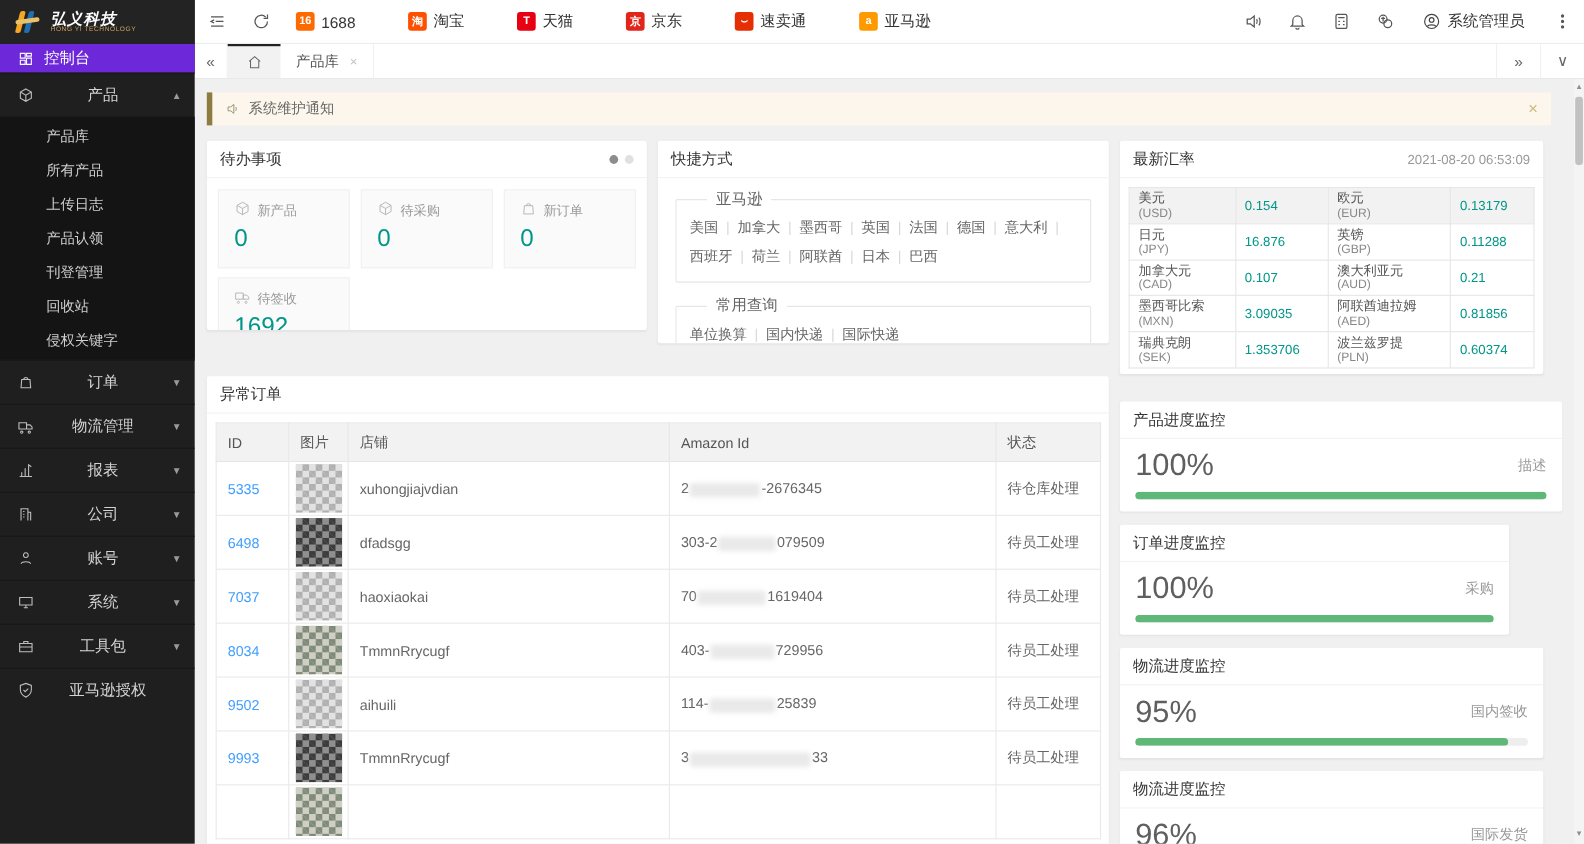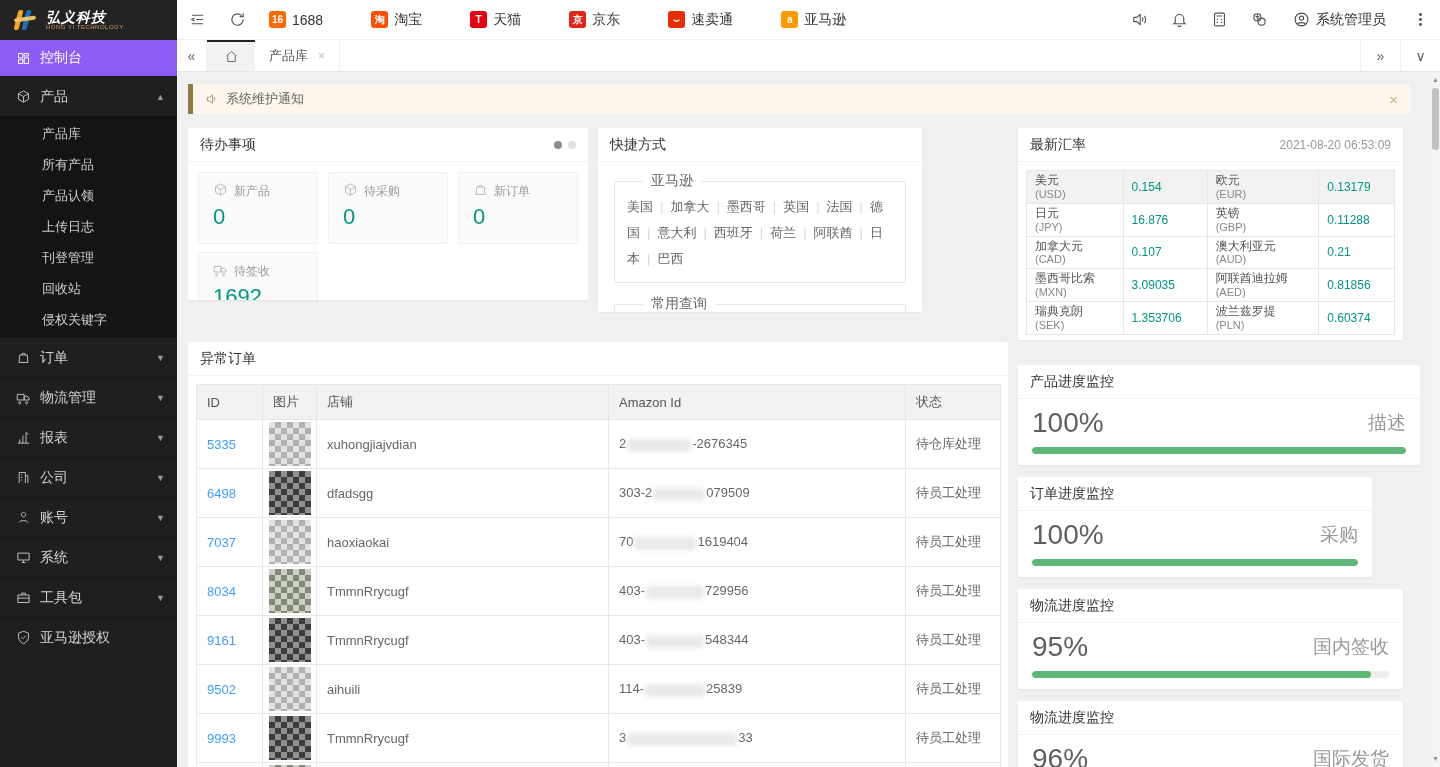--- a/index.html
+++ b/index.html
@@ -10,23 +10,23 @@
   .sidebar { position:absolute; left:0; top:0; width:177px; height:767px; background:#1f1f1f; z-index:5; }
   .logo { height:40px; background:#232323; display:flex; align-items:center; padding-left:14px; gap:8px; }
   .logo-mark { position:relative; width:24px; height:24px; flex:0 0 24px; }
   .logo-mark i { position:absolute; border-radius:2px; }
   .logo-mark .b1 { left:2px; top:2px; width:5px; height:20px; background:#f5a623; transform:skewX(-14deg); }
   .logo-mark .b2 { left:10px; top:2px; width:5px; height:20px; background:#1f6fb2; transform:skewX(-14deg); }
   .logo-mark .b3 { left:0px; top:9px; width:22px; height:4px; background:#e8c268; transform:rotate(-8deg); border-radius:2px; }
   .logo-txt { line-height:1.05; }
   .logo-name { color:#fff; font-size:14px; font-weight:bold; font-style:italic; letter-spacing:1px; }
   .logo-sub { color:#c9a063; font-size:6px; letter-spacing:.5px; }
-  .console { height:36px; background:#8b5cf6; color:#fff; display:flex; align-items:center; gap:9px; padding-left:16px; font-size:14px; cursor:pointer; }
+  .console { height:26px; background:#6d28d9; color:#fff; display:flex; align-items:center; gap:9px; padding-left:16px; font-size:14px; cursor:pointer; }
   .menu { }
-  .m-item { height:40px; display:flex; align-items:center; gap:9px; padding:0 12px 0 16px; color:#d4d4d4; font-size:14px; cursor:pointer; border-top:1px solid #171717; }
+  .m-item { height:40px; display:flex; align-items:center; gap:9px; padding:0 12px 0 16px; color:#d4d4d4; font-size:14px; cursor:pointer; border-top:1px solid #171717;text-align:center; }
   .m-item .lbl { flex:1; }
   .m-item .arr { color:#9a9a9a; font-size:9px; }
   .sub { background:#141414; padding:2px 0; }
   .s-item { height:31px; line-height:31px; padding-left:42px; color:#cfcfcf; font-size:13px; cursor:pointer; }
   .micon { width:15px; height:15px; flex:0 0 15px; }
   .micon svg { width:15px; height:15px; stroke:#bdbdbd; fill:none; stroke-width:1.6; }
   .console .micon svg { stroke:#fff; }
 
   
   .header { position:absolute; left:177px; top:0; right:0; height:40px; background:#fff; border-bottom:1px solid #ededed; display:flex; align-items:center; z-index:4; }
@@ -63,21 +63,21 @@
   .todo { left:11px; top:56px; width:400px; height:172px; }
   .dots { display:flex; gap:6px; }
   .dot { width:8px; height:8px; border-radius:50%; }
   .todo-body { padding:10px; display:grid; grid-template-columns:1fr 1fr 1fr; gap:8px 10px; }
   .tile { background:#fafafa; border:1px solid #f0f0f0; padding:9px 14px; height:72px; cursor:pointer; }
   .tile .tl { display:flex; align-items:center; gap:6px; font-size:12px; color:#999; }
   .tile .tl svg { width:15px; height:15px; stroke:#b5b5b5; fill:none; stroke-width:1.4; }
   .tile .tv { font-size:22px; color:#009688; margin-top:4px; }
 
   
-  .shortcuts { left:421px; top:56px; width:324px; height:184px; }
+  .shortcuts { left:421px; top:56px; width:410px; height:184px; }
   .sc-body { padding:10px 16px; }
   .sc-body fieldset { border:1px solid #e6e6e6; border-radius:2px; padding:4px 12px 10px; margin-bottom:12px; }
   .sc-body legend { font-size:14px; color:#666; padding:0 8px; margin-left:16px; }
   .sc-links { font-size:13px; color:#666; line-height:26px; }
   .sc-links a { color:#666; text-decoration:none; cursor:pointer; }
   .sc-sep { color:#d8d8d8; margin:0 7px; }
 
   
   .rates { left:841px; top:56px; width:385px; height:212px; }
   .rates .card-h .right { font-size:12px; color:#999; }
@@ -107,21 +107,21 @@
   .mosaic.mid { background-image:
       linear-gradient(45deg,#7f8a78 25%,transparent 25%,transparent 75%,#7f8a78 75%),
       linear-gradient(45deg,#7f8a78 25%,#cfcfc6 25%,#cfcfc6 75%,#7f8a78 75%); }
   .censor { display:inline-block; vertical-align:middle; height:13px; border-radius:2px;
     background:#e9e9e9; filter:blur(2.5px); margin:0 1px; }
 
   
   .monitor .m-body { padding:8px 14px 0; }
   .m-top { display:flex; align-items:center; }
   .m-pct { font-size:28px; color:#5f5f5f; }
-  .m-lbl { margin-left:auto; font-size:19px; color:#999; }
+  .m-lbl { margin-left:auto; font-size:13px; color:#999; }
   .m-track { margin-top:8px; height:7px; border-radius:4px; background:#eeeeee; overflow:hidden; }
   .m-fill { height:100%; border-radius:4px; background:#5FB878; }
 
   
   .sbar { position:absolute; right:0; top:0; bottom:0; width:9px; background:#f4f4f4; z-index:6; }
   .sbar .ar { position:absolute; left:0; width:9px; height:12px; color:#8f8f8f; font-size:7px; text-align:center; line-height:12px; cursor:pointer; }
   .sbar .thumb { position:absolute; left:1px; width:7px; top:16px; height:62px; background:#c1c1c1; border-radius:3px; cursor:pointer; }
 </style>
 </head>
 <body>
@@ -148,22 +148,22 @@
       <div class="m-item">
     <span class="micon"><svg viewBox="0 0 24 24">
             <path d="M12 3l8 4.5v9L12 21l-8-4.5v-9L12 3zM4 7.5l8 4.5 8-4.5M12 12v9"></path>
           </svg></span>
     <span class="lbl">产品</span>
     <span class="arr">▲</span>
   </div>
       <div class="sub">
         <div class="s-item">产品库</div>
         <div class="s-item">所有产品</div>
+        <div class="s-item">上传日志</div>
         <div class="s-item">产品认领</div>
-        <div class="s-item">上传日志</div>
         <div class="s-item">刊登管理</div>
         <div class="s-item">回收站</div>
         <div class="s-item">侵权关键字</div>
       </div>
       <div class="m-item">
     <span class="micon"><svg viewBox="0 0 24 24">
             <path d="M6 8h12l1 12H5L6 8zM9 8a3 3 0 0 1 6 0"></path>
           </svg></span>
     <span class="lbl">订单</span>
     <span class="arr">▼</span>
@@ -516,29 +516,20 @@
             <tr>
               <td class="idc"><a>8034</a></td>
               <td>
                 <div class="mosaic mid"></div>
               </td>
               <td>TmmnRrycugf</td>
               <td>403-<span class="censor" style="width: 58px;"></span>729956</td>
               <td>待员工处理</td>
             </tr>
             <tr>
-              <td class="idc"><a>9161</a></td>
-              <td>
-                <div class="mosaic dark"></div>
-              </td>
-              <td>TmmnRrycugf</td>
-              <td>403-<span class="censor" style="width: 58px;"></span>548344</td>
-              <td>待员工处理</td>
-            </tr>
-            <tr>
               <td class="idc"><a>9502</a></td>
               <td>
                 <div class="mosaic"></div>
               </td>
               <td>aihuili</td>
               <td>114-<span class="censor" style="width: 60px;"></span>25839</td>
               <td>待员工处理</td>
             </tr>
             <tr>
               <td class="idc"><a>9993</a></td>

